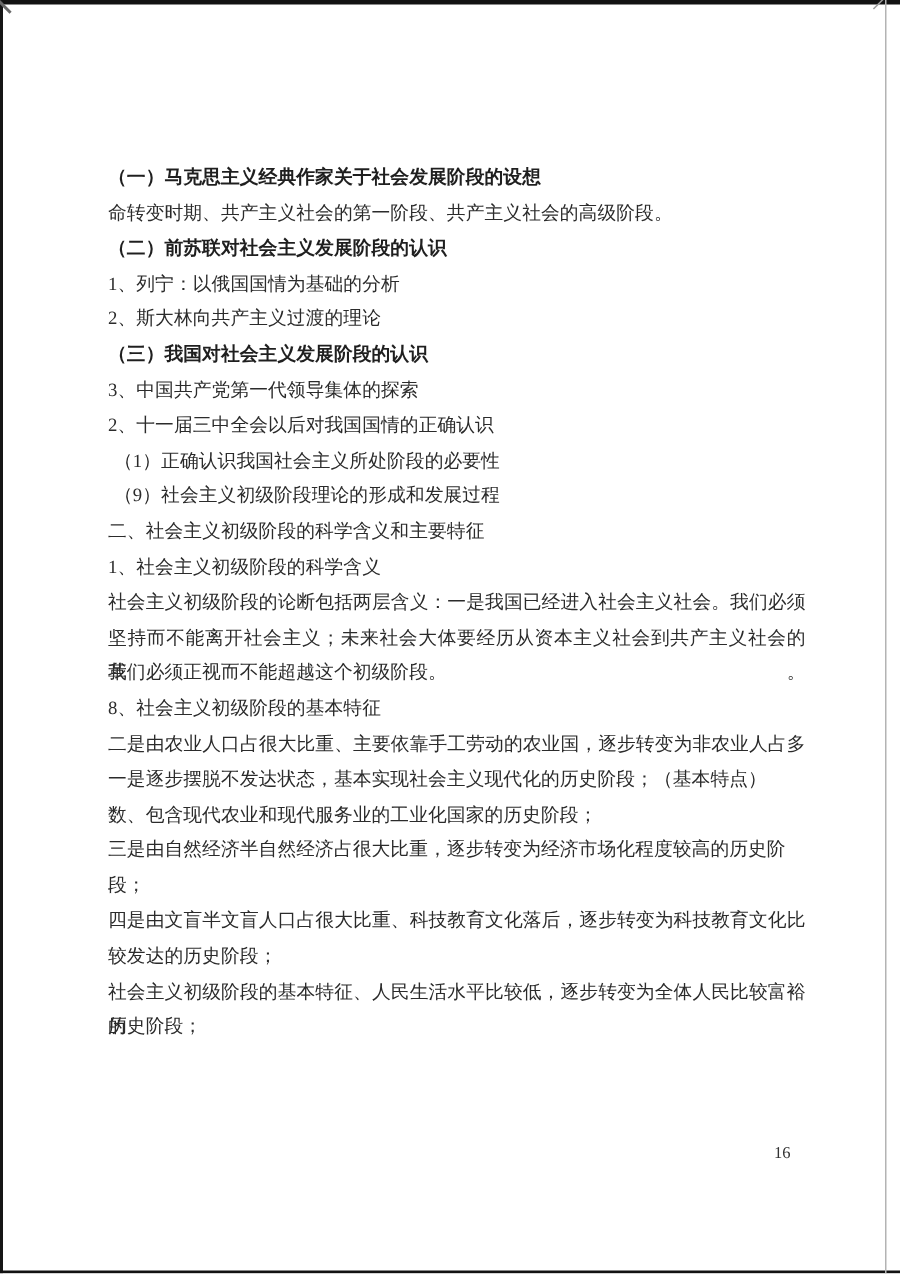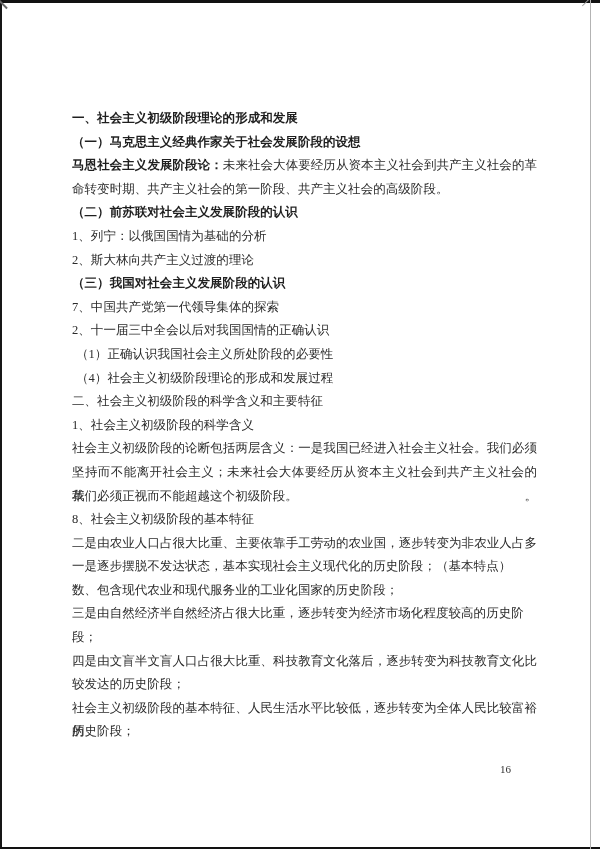--- a/index.html
+++ b/index.html
@@ -27,21 +27,21 @@
   .line.justify {
     white-space:normal;
     text-align:justify;
     text-align-last:justify;
   }
   .line.indent { padding-left:4px; }
   .bold { font-weight:bold; color:#1f1f1f; }
   .page-num {
     position:absolute;
     top:763px; left:500px; width:27px;
-    text-align:left;
+    text-align:right;
     font-size:11px;
     color:#333333;
     font-family:"Liberation Serif","DejaVu Serif",serif;
   }
   
   .edge-top    { position:absolute; top:0; left:0; width:600px; height:3px; background:#121212; }
   .edge-bottom { position:absolute; left:0; bottom:0; width:600px; height:2px; background:#121212; }
   .edge-left   { position:absolute; top:0; left:0; width:2px; height:849px; background:#161616; }
   .scanline-right { position:absolute; top:0; left:590px; width:1px; height:849px; background:#b3b3b3; }
   .corner-tl {
@@ -59,32 +59,30 @@
 <div class="page">
 
   <div class="edge-top"></div>
   <div class="edge-left"></div>
   <div class="edge-bottom"></div>
   <div class="scanline-right"></div>
   <div class="corner-tl"></div>
   <div class="corner-tr"></div>
 
   <div class="content" id="doc-lines">
-      <div class="line bold">一、社会主义初级阶段理论的形成和发展</div>
       <div class="line bold">（一）马克思主义经典作家关于社会发展阶段的设想</div>
-      <div class="line justify"><span class="bold">马恩社会主义发展阶段论：</span>未来社会大体要经历从资本主义社会到共产主义社会的革</div>
       <div class="line">命转变时期、共产主义社会的第一阶段、共产主义社会的高级阶段。</div>
       <div class="line bold">（二）前苏联对社会主义发展阶段的认识</div>
       <div class="line">1、列宁：以俄国国情为基础的分析</div>
       <div class="line">2、斯大林向共产主义过渡的理论</div>
       <div class="line bold">（三）我国对社会主义发展阶段的认识</div>
-      <div class="line">7、中国共产党第一代领导集体的探索</div>
+      <div class="line">3、中国共产党第一代领导集体的探索</div>
       <div class="line">2、十一届三中全会以后对我国国情的正确认识</div>
       <div class="line indent">（1）正确认识我国社会主义所处阶段的必要性</div>
-      <div class="line indent">（4）社会主义初级阶段理论的形成和发展过程</div>
+      <div class="line indent">（9）社会主义初级阶段理论的形成和发展过程</div>
       <div class="line">二、社会主义初级阶段的科学含义和主要特征</div>
       <div class="line">1、社会主义初级阶段的科学含义</div>
       <div class="line justify">社会主义初级阶段的论断包括两层含义：一是我国已经进入社会主义社会。我们必须</div>
       <div class="line justify">坚持而不能离开社会主义；未来社会大体要经历从资本主义社会到共产主义社会的革。</div>
       <div class="line">我们必须正视而不能超越这个初级阶段。</div>
       <div class="line">8、社会主义初级阶段的基本特征</div>
       <div class="line justify">二是由农业人口占很大比重、主要依靠手工劳动的农业国，逐步转变为非农业人占多</div>
       <div class="line">一是逐步摆脱不发达状态，基本实现社会主义现代化的历史阶段；（基本特点）</div>
       <div class="line">数、包含现代农业和现代服务业的工业化国家的历史阶段；</div>
       <div class="line">三是由自然经济半自然经济占很大比重，逐步转变为经济市场化程度较高的历史阶</div>

